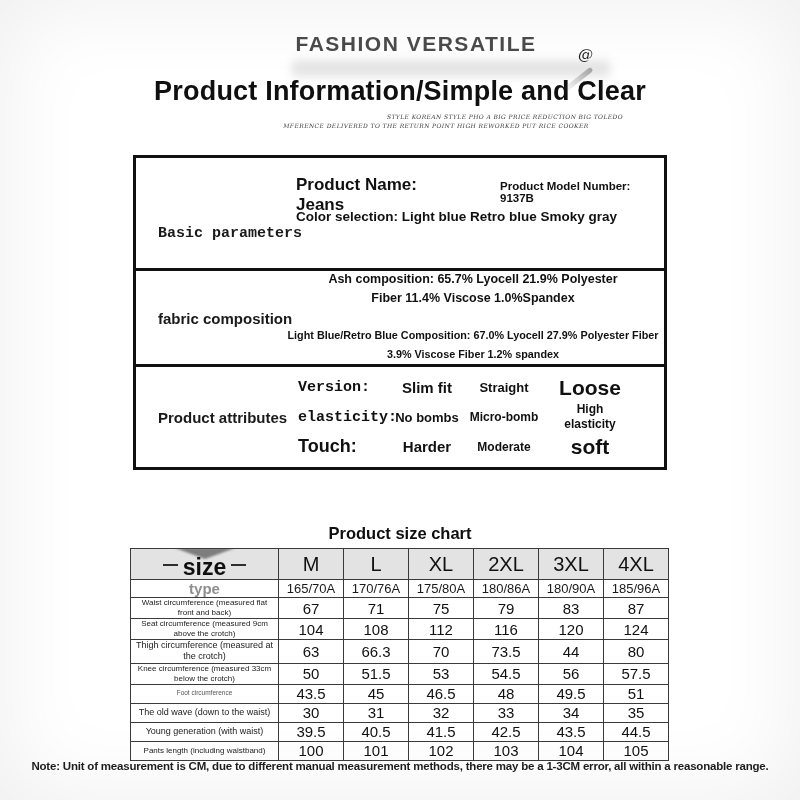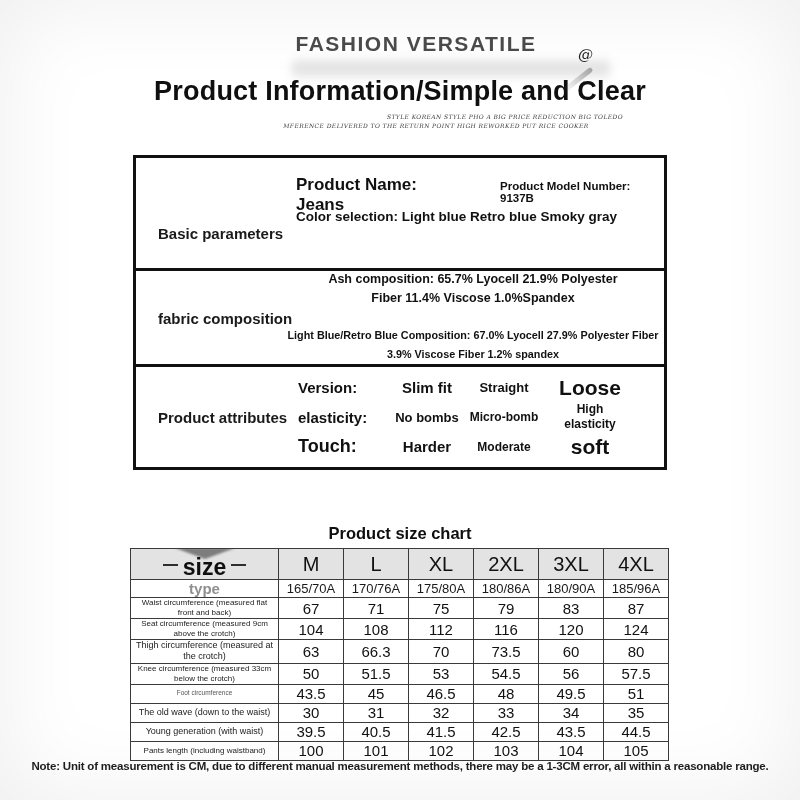--- a/index.html
+++ b/index.html
@@ -61,21 +61,21 @@
     display: flex; flex-direction: column;
   }
   .info-row { position: relative; }
   .info-row.r1 { height: 110px; }
   .info-row.r2 { height: 96px; border-top: 3px solid #111; }
   .info-row.r3 { flex: 1; border-top: 3px solid #111; }
   .row-label {
     position: absolute; left: 22px; top: 50%; transform: translateY(-50%);
     font-size: 15px; font-weight: bold; color: #1a1a1a; white-space: nowrap;
   }
-  .r1 .row-label { top: 68%; }
+  .r1 .row-label { top: 68%; font-family: Liberation Mono, monospace; }
 
   .basic-content { position: absolute; left: 160px; top: 0; right: 6px; height: 100%; text-decoration: underline; }
   .basic-line1 { position: absolute; top: 17px; left: 0; right: 0; display: flex; align-items: baseline; }
   .product-name { font-size: 17px; font-weight: bold; }
   .model-number { font-size: 11.5px; font-weight: bold; margin-left: 40px; }
   .color-selection { position: absolute; top: 51px; left: 0; font-size: 13.5px; font-weight: 600; }
   .product-size { position: absolute; top: 72px; left: 0; font-size: 21px; font-weight: bold; }
 
   .fabric-content {
     position: absolute; left: 150px; top: 0; right: 4px; height: 100%;
@@ -87,21 +87,21 @@
 
   .attr-grid {
     position: absolute; left: 158px; top: 6px; bottom: 6px; right: 4px;
     display: grid;
     grid-template-columns: 92px 82px 72px 100px;
     grid-template-rows: 1fr 1fr 1fr;
     align-items: center;
   }
   .attr-cell { text-align: center; white-space: nowrap; }
   .attr-name { font-weight: bold; text-align: left; padding-left: 4px; }
-  .attr-name.sz-md { font-size: 15px; }
+  .attr-name.sz-md { font-size: 15px; font-family: Liberation Mono, monospace; }
   .attr-name.sz-lg { font-size: 18px; }
   .a-15 { font-size: 15px; font-weight: 600; }
   .a-13 { font-size: 13px; font-weight: 600; }
   .a-12 { font-size: 12px; font-weight: 600; }
   .a-21 { font-size: 21px; font-weight: 600; }
   .attr-wrap { white-space: normal; line-height: 1.25; padding: 0 18px; }
 
   
   .size-chart-title {
     position: absolute; left: 0; top: 524px; width: 100%;
@@ -257,21 +257,21 @@
         <td class="m-val">120</td>
         <td class="m-val">124</td>
       </tr>
 
       <tr class="data-row">
         <td class="m-label one-line">Thigh circumference (measured at the crotch)</td>
         <td class="m-val">63</td>
         <td class="m-val">66.3</td>
         <td class="m-val">70</td>
         <td class="m-val">73.5</td>
-        <td class="m-val">60</td>
+        <td class="m-val">44</td>
         <td class="m-val">80</td>
       </tr>
 
       <tr class="data-row">
         <td class="m-label">Knee circumference (measured 33cm below the crotch)</td>
         <td class="m-val">50</td>
         <td class="m-val">51.5</td>
         <td class="m-val">53</td>
         <td class="m-val">54.5</td>
         <td class="m-val">56</td>

